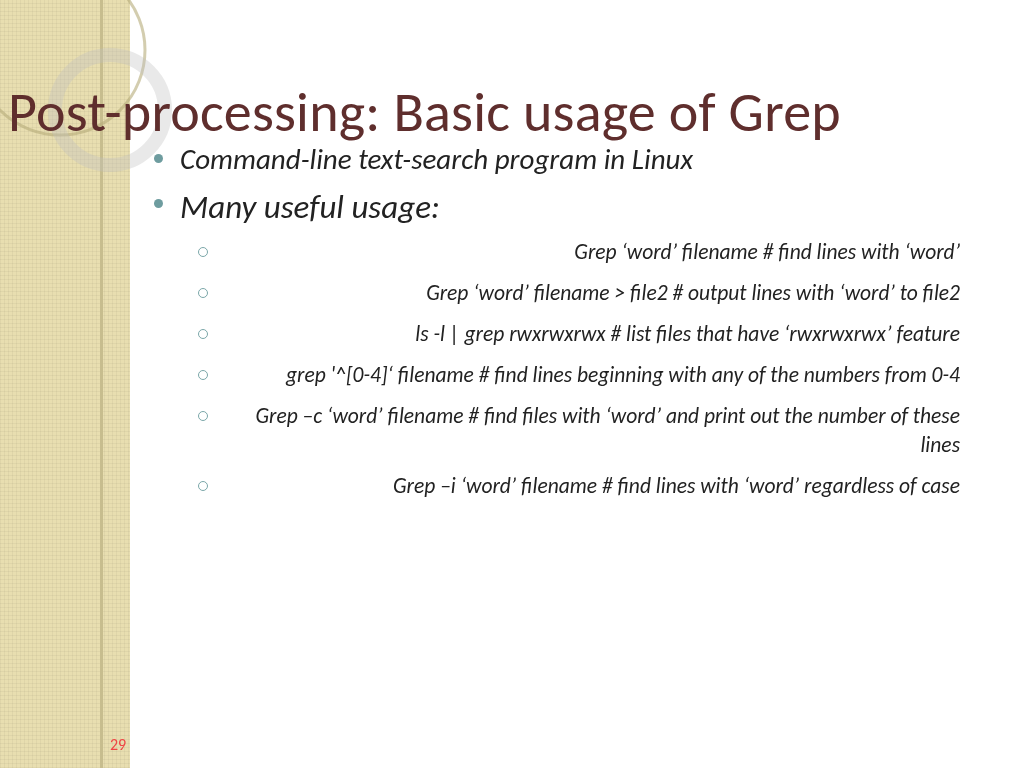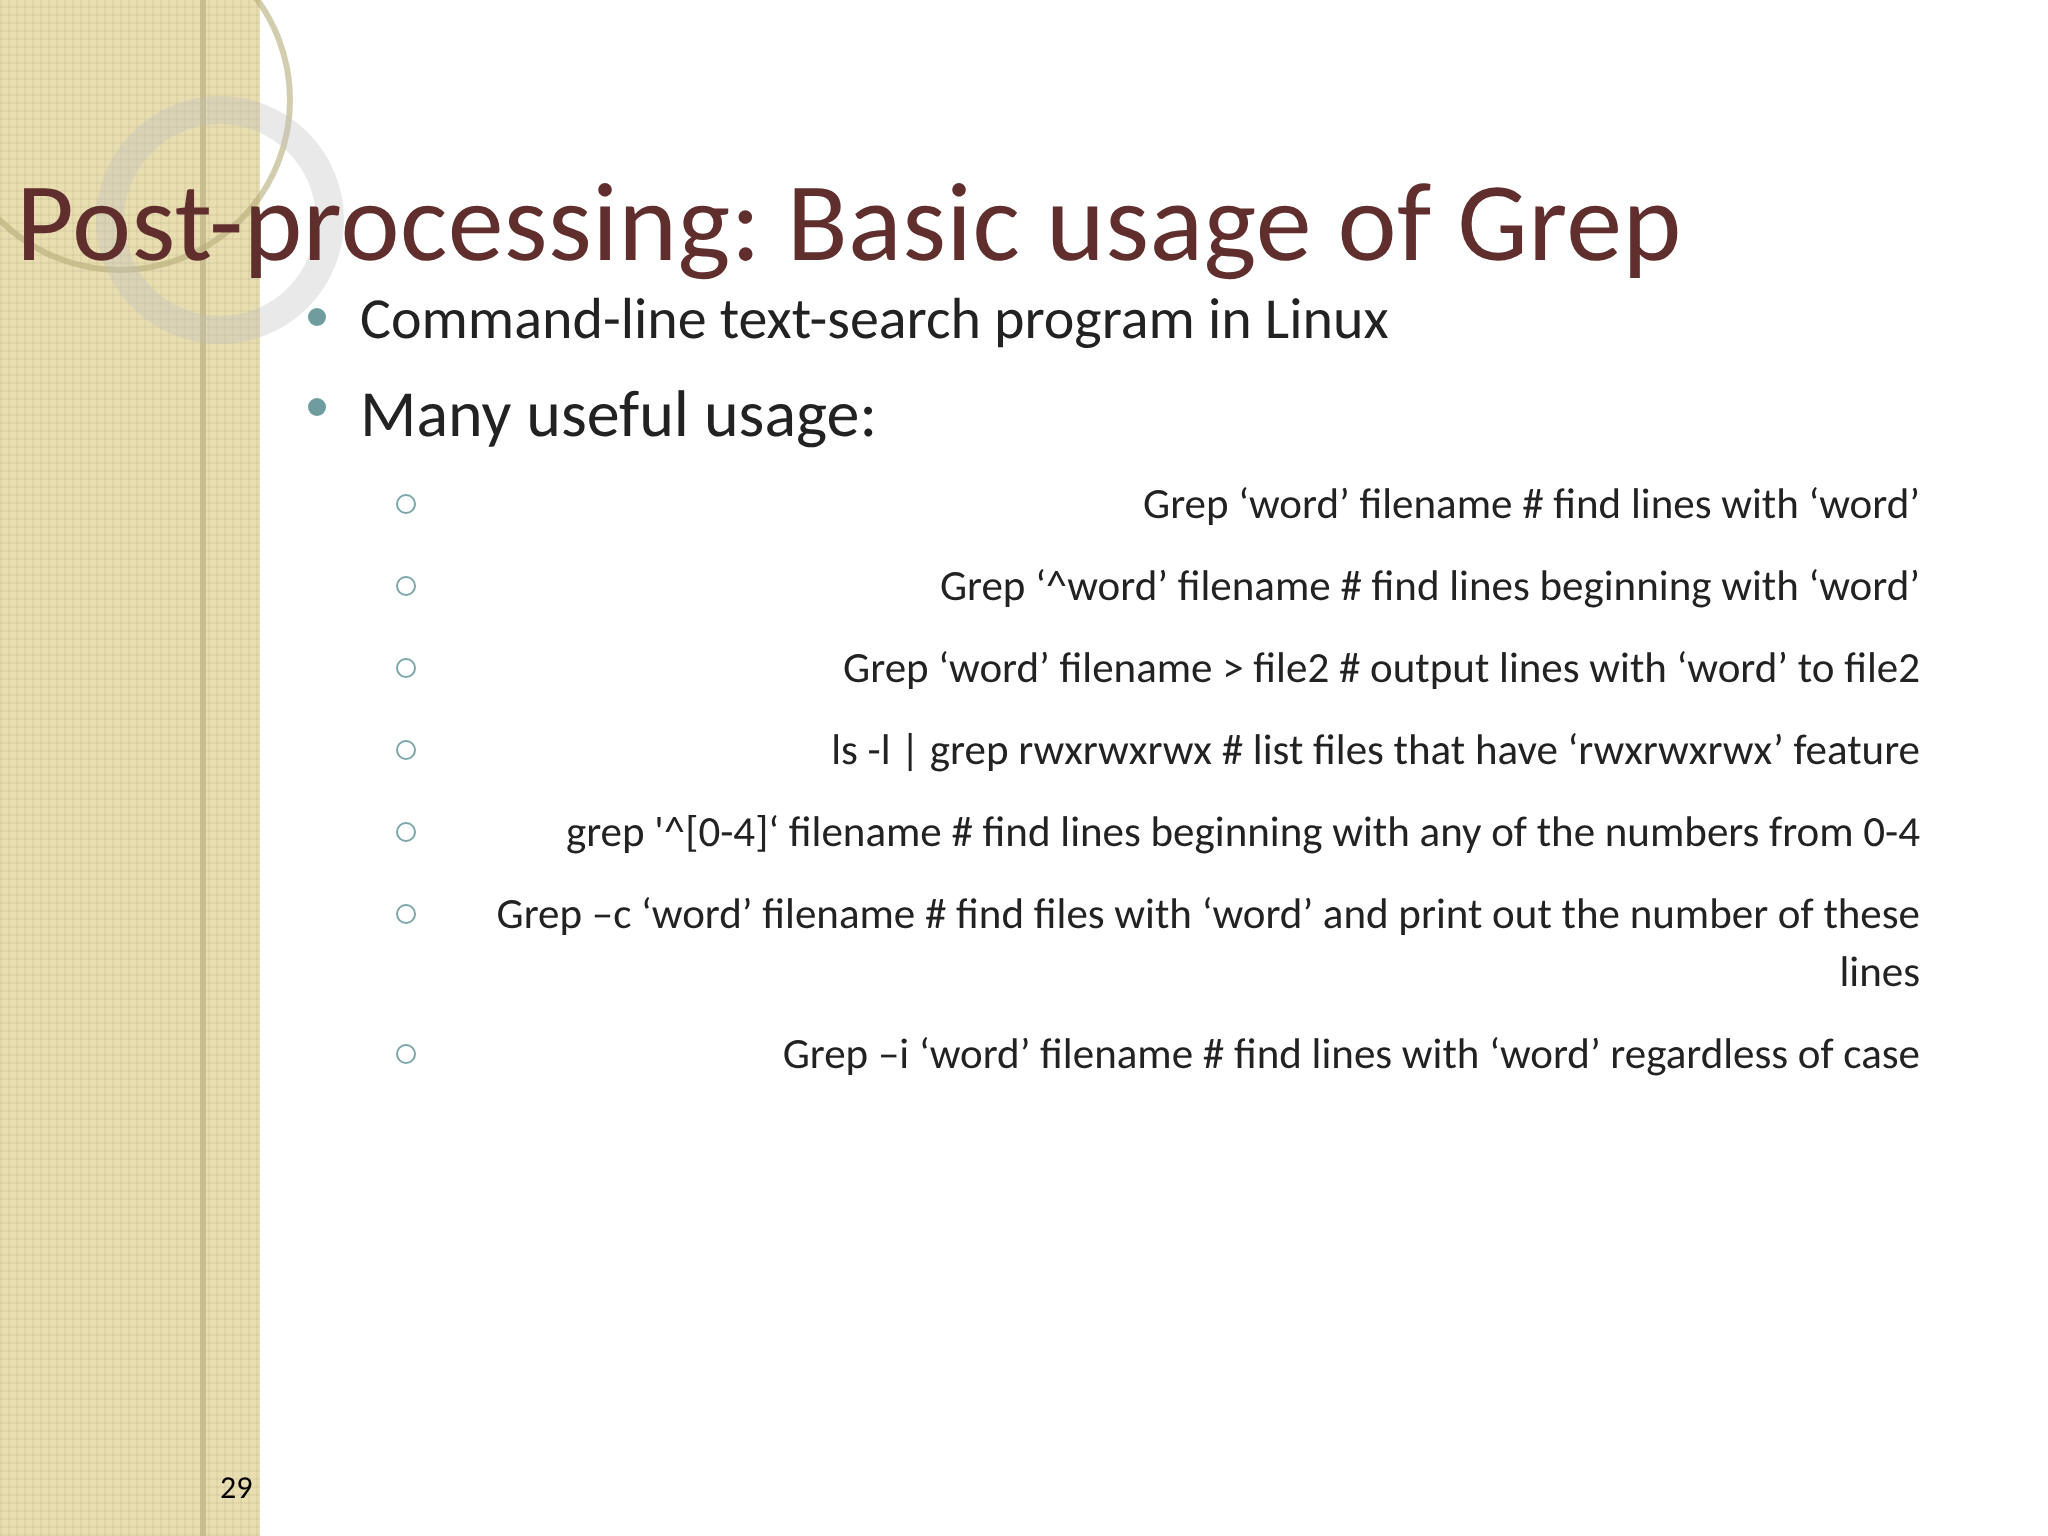--- a/index.html
+++ b/index.html
@@ -47,20 +47,21 @@
   ul.level1 {
     list-style: none;
   }
   ul.level1 > li {
     position: relative;
     padding-left: 40px;
     font-size: 29px;
     color: #222;
     line-height: 1.35;
     margin-bottom: 6px;
+    font-style: italic;
   }
   ul.level1 > li::before {
     content: "";
     position: absolute;
     left: 14px; top: 14px;
     width: 9px; height: 9px;
     background: #6e9c9f;
     border-radius: 50%;
   }
   ul.level1 > li.gap { margin-top: 30px; }
@@ -87,21 +88,21 @@
     width: 8px; height: 8px;
     border: 1.5px solid #7ba7a9;
     border-radius: 50%;
     background: transparent;
   }
 
   .slide-number {
     position: absolute;
     left: 110px; bottom: 14px;
     font-size: 16px;
-    color: #000000;
+    color: #ef4444;
   }
 </style>
 </head>
 <body>
 
 <div class="sidebar"></div>
 <div class="accentbar"></div>
 
 <svg class="ring-svg" viewBox="0 0 260 260">
   <circle cx="100" cy="90" r="85" fill="none" stroke="#b6ab7a" stroke-width="3" opacity="0.6"></circle>
@@ -110,21 +111,20 @@
 
 <h1 class="slide-title">Post-processing: Basic usage of Grep</h1>
 
 <div class="content">
   <ul class="level1">
     <li>Command-line text-search program in Linux</li>
     <li class="big">
       <span>Many useful usage:</span>
       <ul class="level2">
         <li>Grep ‘word’ filename    # find lines with ‘word’</li>
-        <li>Grep ‘^word’ filename   # find lines beginning with ‘word’</li>
         <li>Grep ‘word’ filename &gt; file2  # output lines with ‘word’ to file2</li>
         <li>ls -l | grep rwxrwxrwx   # list files that have ‘rwxrwxrwx’ feature</li>
         <li>grep  '^[0-4]‘ filename # find lines beginning with any of the numbers from 0-4</li>
         <li>Grep –c ‘word’ filename    # find files with ‘word’ and print out the number of these lines</li>
         <li>Grep –i ‘word’ filename  # find lines with ‘word’ regardless of case</li>
       </ul>
     </li>
   </ul>
 </div>
 

